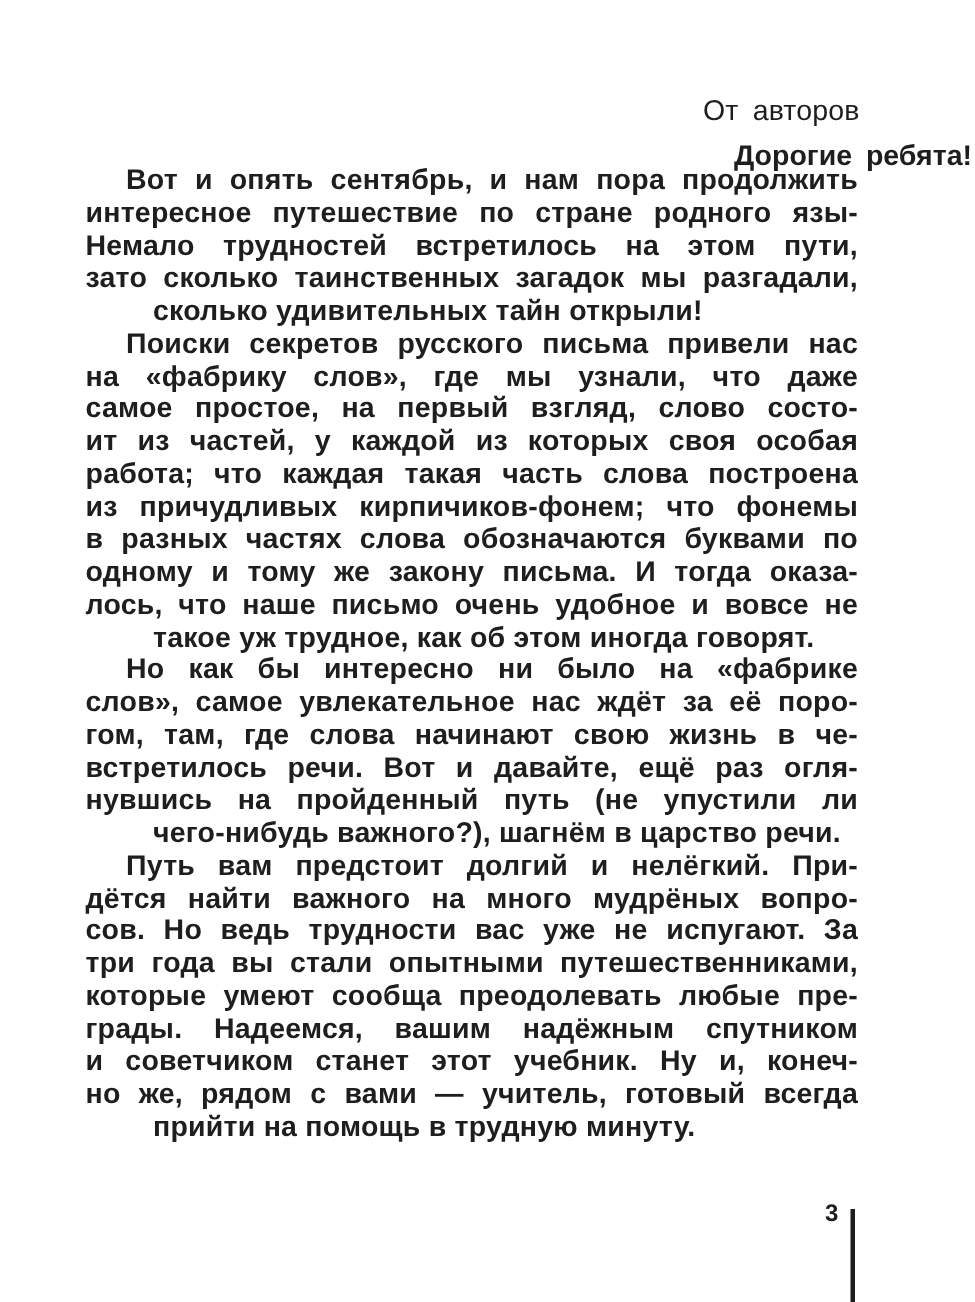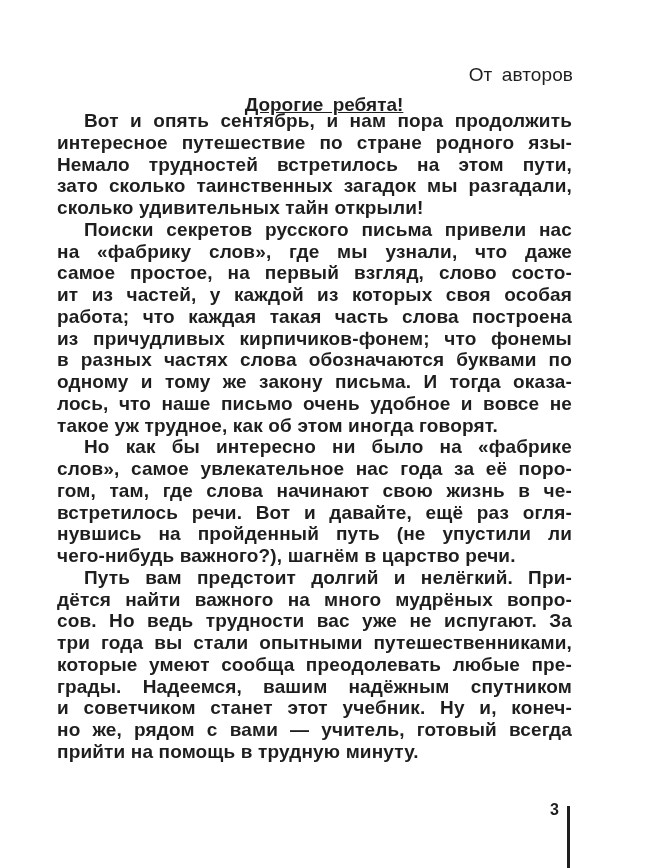--- a/index.html
+++ b/index.html
@@ -1,27 +1,27 @@
 <!DOCTYPE html>
 <html><head>
 <meta charset="utf-8">
 <style>
   html, body { margin: 0; padding: 0; background: #ffffff; }
   body { width: 650px; height: 868px; position: relative; overflow: hidden;
          font-family: "Liberation Sans", "DejaVu Sans", sans-serif; color: #1e1e1e; }
   .running-head { position: absolute; right: 77px; top: 64px; font-size: 19px;
                   word-spacing: 4px; letter-spacing: 0.1px; }
-  .title { position: absolute; left: 0; width: 648px; top: 94px; text-align: center;
-           font-weight: bold; font-size: 19px; word-spacing: 4px; text-decoration: underline; }
+  .title { position: absolute; left: 0; width: 648px; top: 94px; text-align: right;
+           font-weight: bold; font-size: 19px; word-spacing: 4px; }
   .text { position: absolute; left: 57px; top: 110px; width: 515px; font-weight: bold; }
   .line { display: block; height: 21.75px; line-height: 21.75px; font-size: 19px;
           text-align: justify; text-align-last: justify; white-space: nowrap;
           letter-spacing: 0.15px; }
   .line.indent { padding-left: 27px; }
-  .line.last { text-align-last: left; }
+  .line.last { text-align-last: left; margin-left: 45px; }
   .page-num { position: absolute; left: 550px; top: 801px; font-weight: bold; font-size: 16px; }
   .page-bar { position: absolute; left: 567px; top: 806px; width: 3px; height: 62px; background: #1e1e1e; }
 </style>
 </head>
 <body>
 
 <div class="running-head">От авторов</div>
 <div class="title">Дорогие ребята!</div>
 
 <div class="text">
@@ -42,21 +42,21 @@
     <span class="line">работа; что каждая такая часть слова построена</span>
     <span class="line">из причудливых кирпичиков-фонем; что фонемы</span>
     <span class="line">в разных частях слова обозначаются буквами по</span>
     <span class="line">одному и тому же закону письма. И тогда оказа-</span>
     <span class="line">лось, что наше письмо очень удобное и вовсе не</span>
     <span class="line last">такое уж трудное, как об этом иногда говорят.</span>
   </div>
 
   <div>
     <span class="line indent">Но как бы интересно ни было на «фабрике</span>
-    <span class="line">слов», самое увлекательное нас года за её поро-</span>
+    <span class="line">слов», самое увлекательное нас ждёт за её поро-</span>
     <span class="line">гом, там, где слова начинают свою жизнь в че-</span>
     <span class="line">встретилось речи. Вот и давайте, ещё раз огля-</span>
     <span class="line">нувшись на пройденный путь (не упустили ли</span>
     <span class="line last">чего-нибудь важного?), шагнём в царство речи.</span>
   </div>
 
   <div>
     <span class="line indent">Путь вам предстоит долгий и нелёгкий. При-</span>
     <span class="line">дётся найти важного на много мудрёных вопро-</span>
     <span class="line">сов. Но ведь трудности вас уже не испугают. За</span>

